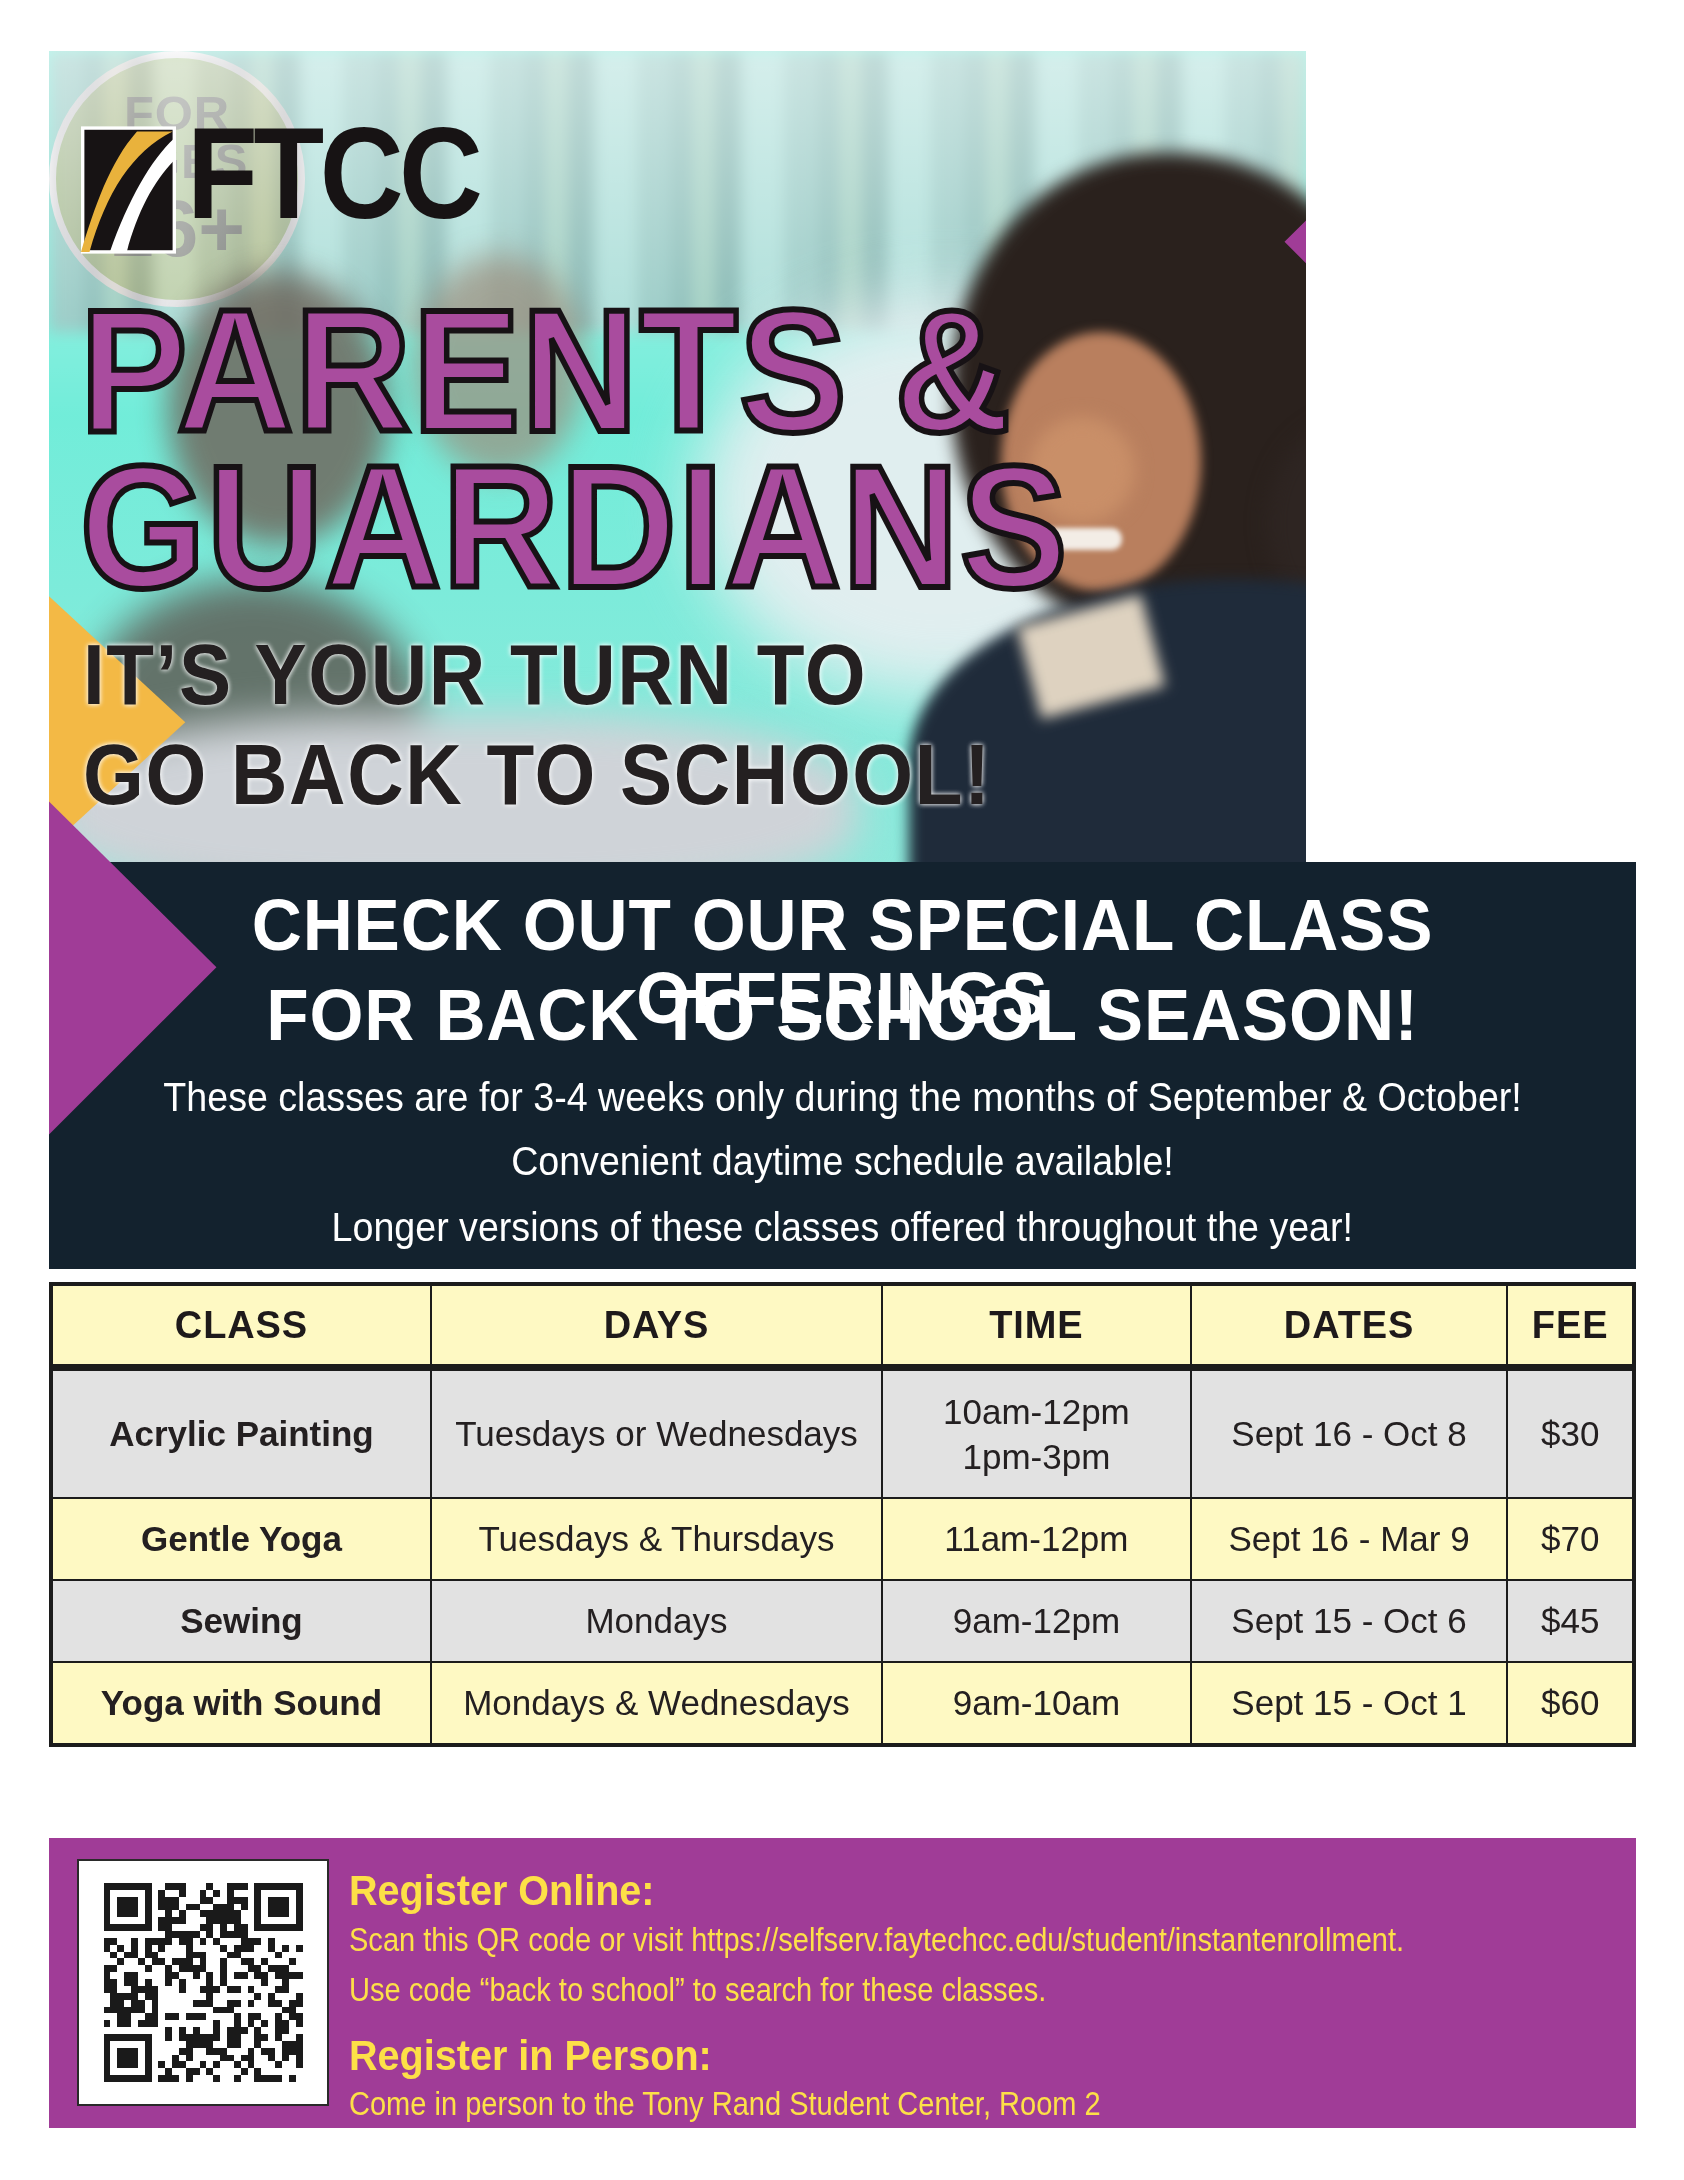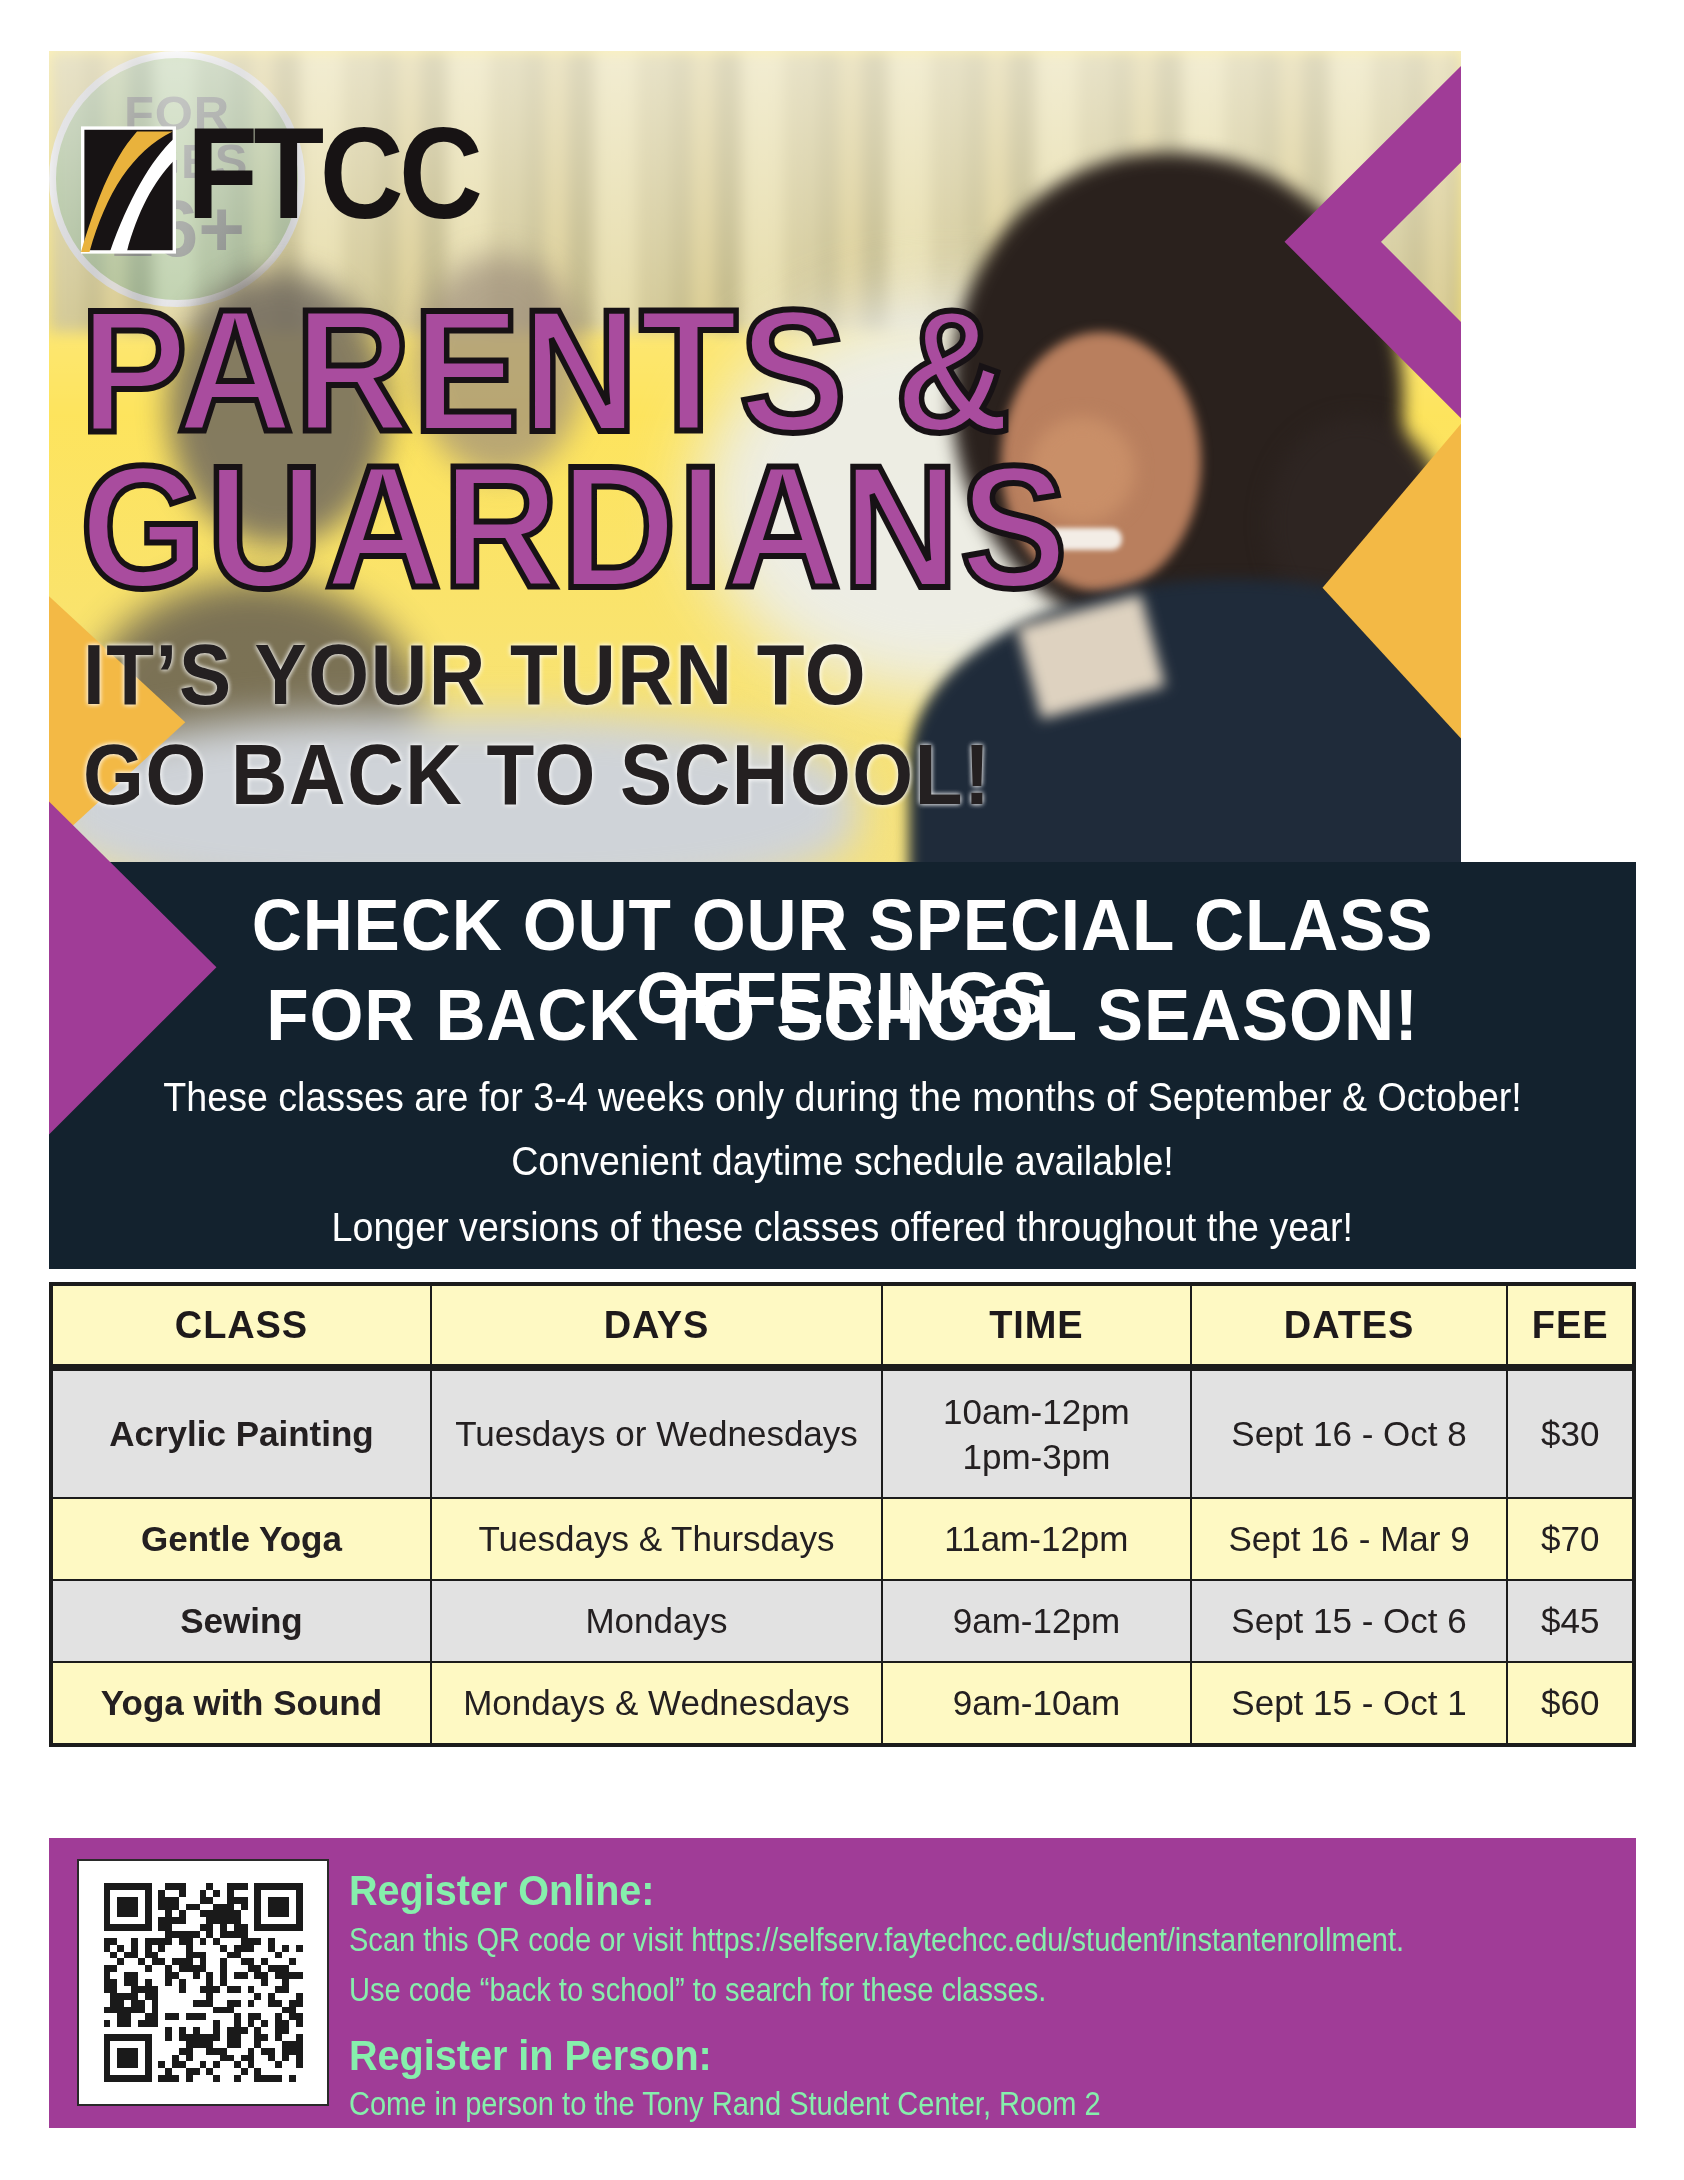--- a/index.html
+++ b/index.html
@@ -1,21 +1,21 @@
 <!DOCTYPE html>
 <html style="--purple: #A03C97; --heading-purple: #A94C9E; --navy: #13222E; --yellow: #F3B945; --green: #8CC053; --row-alt: #E2E2E2;font-size:13.6px"><head>
 <meta charset="utf-8">
 <style>
   html,body{margin:0;padding:0;background:#ffffff;}
   .page{position:relative;width:1685px;height:2181px;background:#fff;overflow:hidden;
         font-family:"Liberation Sans",sans-serif;color:#1e1a1b;}
   .abs{position:absolute;}
 
   
-  .hero{position:absolute;left:49px;top:51px;width:1412px;height:811px;overflow:hidden;background:#fde047;}
+  .hero{position:absolute;left:49px;top:51px;width:1257px;height:811px;overflow:hidden;background:#5eead4;}
   .blob{position:absolute;}
   .bookshelf{left:0;top:0;width:100%;height:281px;opacity:.55;filter:blur(7.7px);
     background:repeating-linear-gradient(90deg,#9a9aa0 0 34px,#7d7e85 34px 55px,#b0a79a 55px 78px,#6f7076 78px 104px,#c7c7cc 104px 147px);}
   .haze{left:0;top:0;width:100%;height:100%;
     background:linear-gradient(180deg,rgba(255,255,255,.6),rgba(255,255,255,.12) 45%,rgba(230,230,233,.35));}
   .p1{left:119px;top:221px;width:221px;height:273px;background:#70695f;border-radius:50%;filter:blur(15.3px);opacity:.85;}
   .p2{left:366px;top:204px;width:170px;height:221px;background:#9c8d7c;border-radius:50%;filter:blur(15.3px);opacity:.7;}
   .p3{left:34px;top:528px;width:341px;height:281px;background:#5c564f;border-radius:50%;filter:blur(19px);opacity:.8;}
   .tbl{left:0px;top:664px;width:809px;height:187px;background:#cfd3d8;border-radius:40%;filter:blur(20.4px);}
   .glare{left:647px;top:247px;width:494px;height:400px;background:#eceff2;border-radius:50%;filter:blur(34px);opacity:.9;}
@@ -69,21 +69,21 @@
   .sched th,.sched td{border:2.6px solid #1c1c1c;text-align:center;vertical-align:middle;padding:0 6.8px;}
   .sched{border:4.3px solid #1c1c1c;}
   .sched th{height:78px;font-size:38px;font-weight:800;letter-spacing:0.9px;border-bottom:7.7px solid #1c1c1c;}
   .sched td{height:80px;font-size:35px;color:#242021;}
   .sched tr.tall td{height:126px;}
   .sched tbody tr:nth-child(odd){background:var(--row-alt);}
   .cell-class{font-weight:700;}
   .cell-time{white-space:pre-line;line-height:1.3;}
 
   
-  .footer{position:absolute;left:49px;top:1838px;width:1587px;height:290px;background:var(--purple);color:#86efac;}
+  .footer{position:absolute;left:49px;top:1838px;width:1587px;height:290px;background:var(--purple);color:#fde047;}
   .qr-box{position:absolute;left:28px;top:21px;width:252px;height:247px;background:#fff;
     border:2.6px solid #2a2a2a;box-sizing:border-box;padding:22px;}
   .qr-box svg{width:100%;height:100%;}
   .f-text{position:absolute;left:300px;top:0;width:1261px;}
   .f-label{position:absolute;font-size:43px;font-weight:800;transform:scaleX(.92);transform-origin:left top;line-height:1;}
   .f-line{position:absolute;font-size:33px;font-weight:400;transform:scaleX(.88);transform-origin:left top;line-height:1;}
   .fl1{top:31px;} .fn1{top:85px;} .fn2{top:135px;} .fl2{top:196px;} .fn3{top:249px;}
 </style>
 </head>
 <body>

